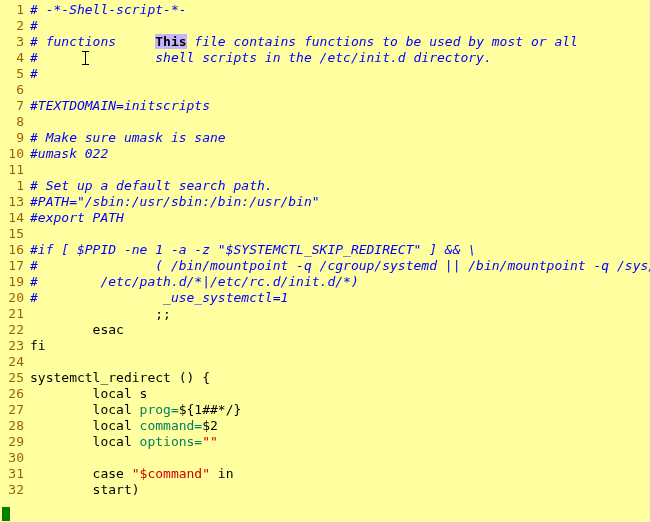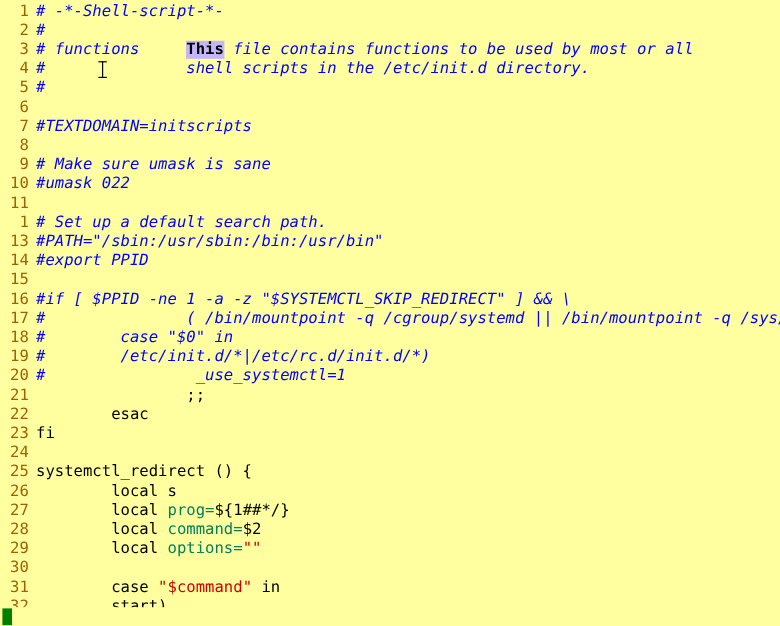--- a/index.html
+++ b/index.html
@@ -95,26 +95,25 @@
       <div class="line"><span class="lnum">4</span><span class="code"><span class="c-comment">#               shell scripts in the /etc/init.d directory.</span></span></div>
       <div class="line"><span class="lnum">5</span><span class="code"><span class="c-comment">#</span></span></div>
       <div class="line"><span class="lnum">6</span><span class="code"></span></div>
       <div class="line"><span class="lnum">7</span><span class="code"><span class="c-comment">#TEXTDOMAIN=initscripts</span></span></div>
       <div class="line"><span class="lnum">8</span><span class="code"></span></div>
       <div class="line"><span class="lnum">9</span><span class="code"><span class="c-comment"># Make sure umask is sane</span></span></div>
       <div class="line"><span class="lnum">10</span><span class="code"><span class="c-comment">#umask 022</span></span></div>
       <div class="line"><span class="lnum">11</span><span class="code"></span></div>
       <div class="line"><span class="lnum">1</span><span class="code"><span class="c-comment"># Set up a default search path.</span></span></div>
       <div class="line"><span class="lnum">13</span><span class="code"><span class="c-comment">#PATH="/sbin:/usr/sbin:/bin:/usr/bin"</span></span></div>
-      <div class="line"><span class="lnum">14</span><span class="code"><span class="c-comment">#export PPID</span></span></div>
+      <div class="line"><span class="lnum">14</span><span class="code"><span class="c-comment">#export PATH</span></span></div>
       <div class="line"><span class="lnum">15</span><span class="code"></span></div>
       <div class="line"><span class="lnum">16</span><span class="code"><span class="c-comment">#if [ $PPID -ne 1 -a -z "$SYSTEMCTL_SKIP_REDIRECT" ] &amp;&amp; \</span></span></div>
       <div class="line"><span class="lnum">17</span><span class="code"><span class="c-comment">#               ( /bin/mountpoint -q /cgroup/systemd || /bin/mountpoint -q /sys/fs/cgro</span></span></div>
-      <div class="line"><span class="lnum">18</span><span class="code"><span class="c-comment">#        case "$0" in</span></span></div>
-      <div class="line"><span class="lnum">19</span><span class="code"><span class="c-comment">#        /etc/init.d/*|/etc/rc.d/init.d/*)</span></span></div>
+      <div class="line"><span class="lnum">19</span><span class="code"><span class="c-comment">#        /etc/path.d/*|/etc/rc.d/init.d/*)</span></span></div>
       <div class="line"><span class="lnum">20</span><span class="code"><span class="c-comment">#                _use_systemctl=1</span></span></div>
       <div class="line"><span class="lnum">21</span><span class="code"><span>                ;;</span></span></div>
       <div class="line"><span class="lnum">22</span><span class="code"><span>        esac</span></span></div>
       <div class="line"><span class="lnum">23</span><span class="code"><span>fi</span></span></div>
       <div class="line"><span class="lnum">24</span><span class="code"></span></div>
       <div class="line"><span class="lnum">25</span><span class="code"><span>systemctl_redirect () {</span></span></div>
       <div class="line"><span class="lnum">26</span><span class="code"><span>        local s</span></span></div>
       <div class="line"><span class="lnum">27</span><span class="code"><span>        local </span><span class="c-assign">prog=</span><span>${1##*/}</span></span></div>
       <div class="line"><span class="lnum">28</span><span class="code"><span>        local </span><span class="c-assign">command=</span><span>$2</span></span></div>
       <div class="line"><span class="lnum">29</span><span class="code"><span>        local </span><span class="c-assign">options=</span><span class="c-string">""</span></span></div>

